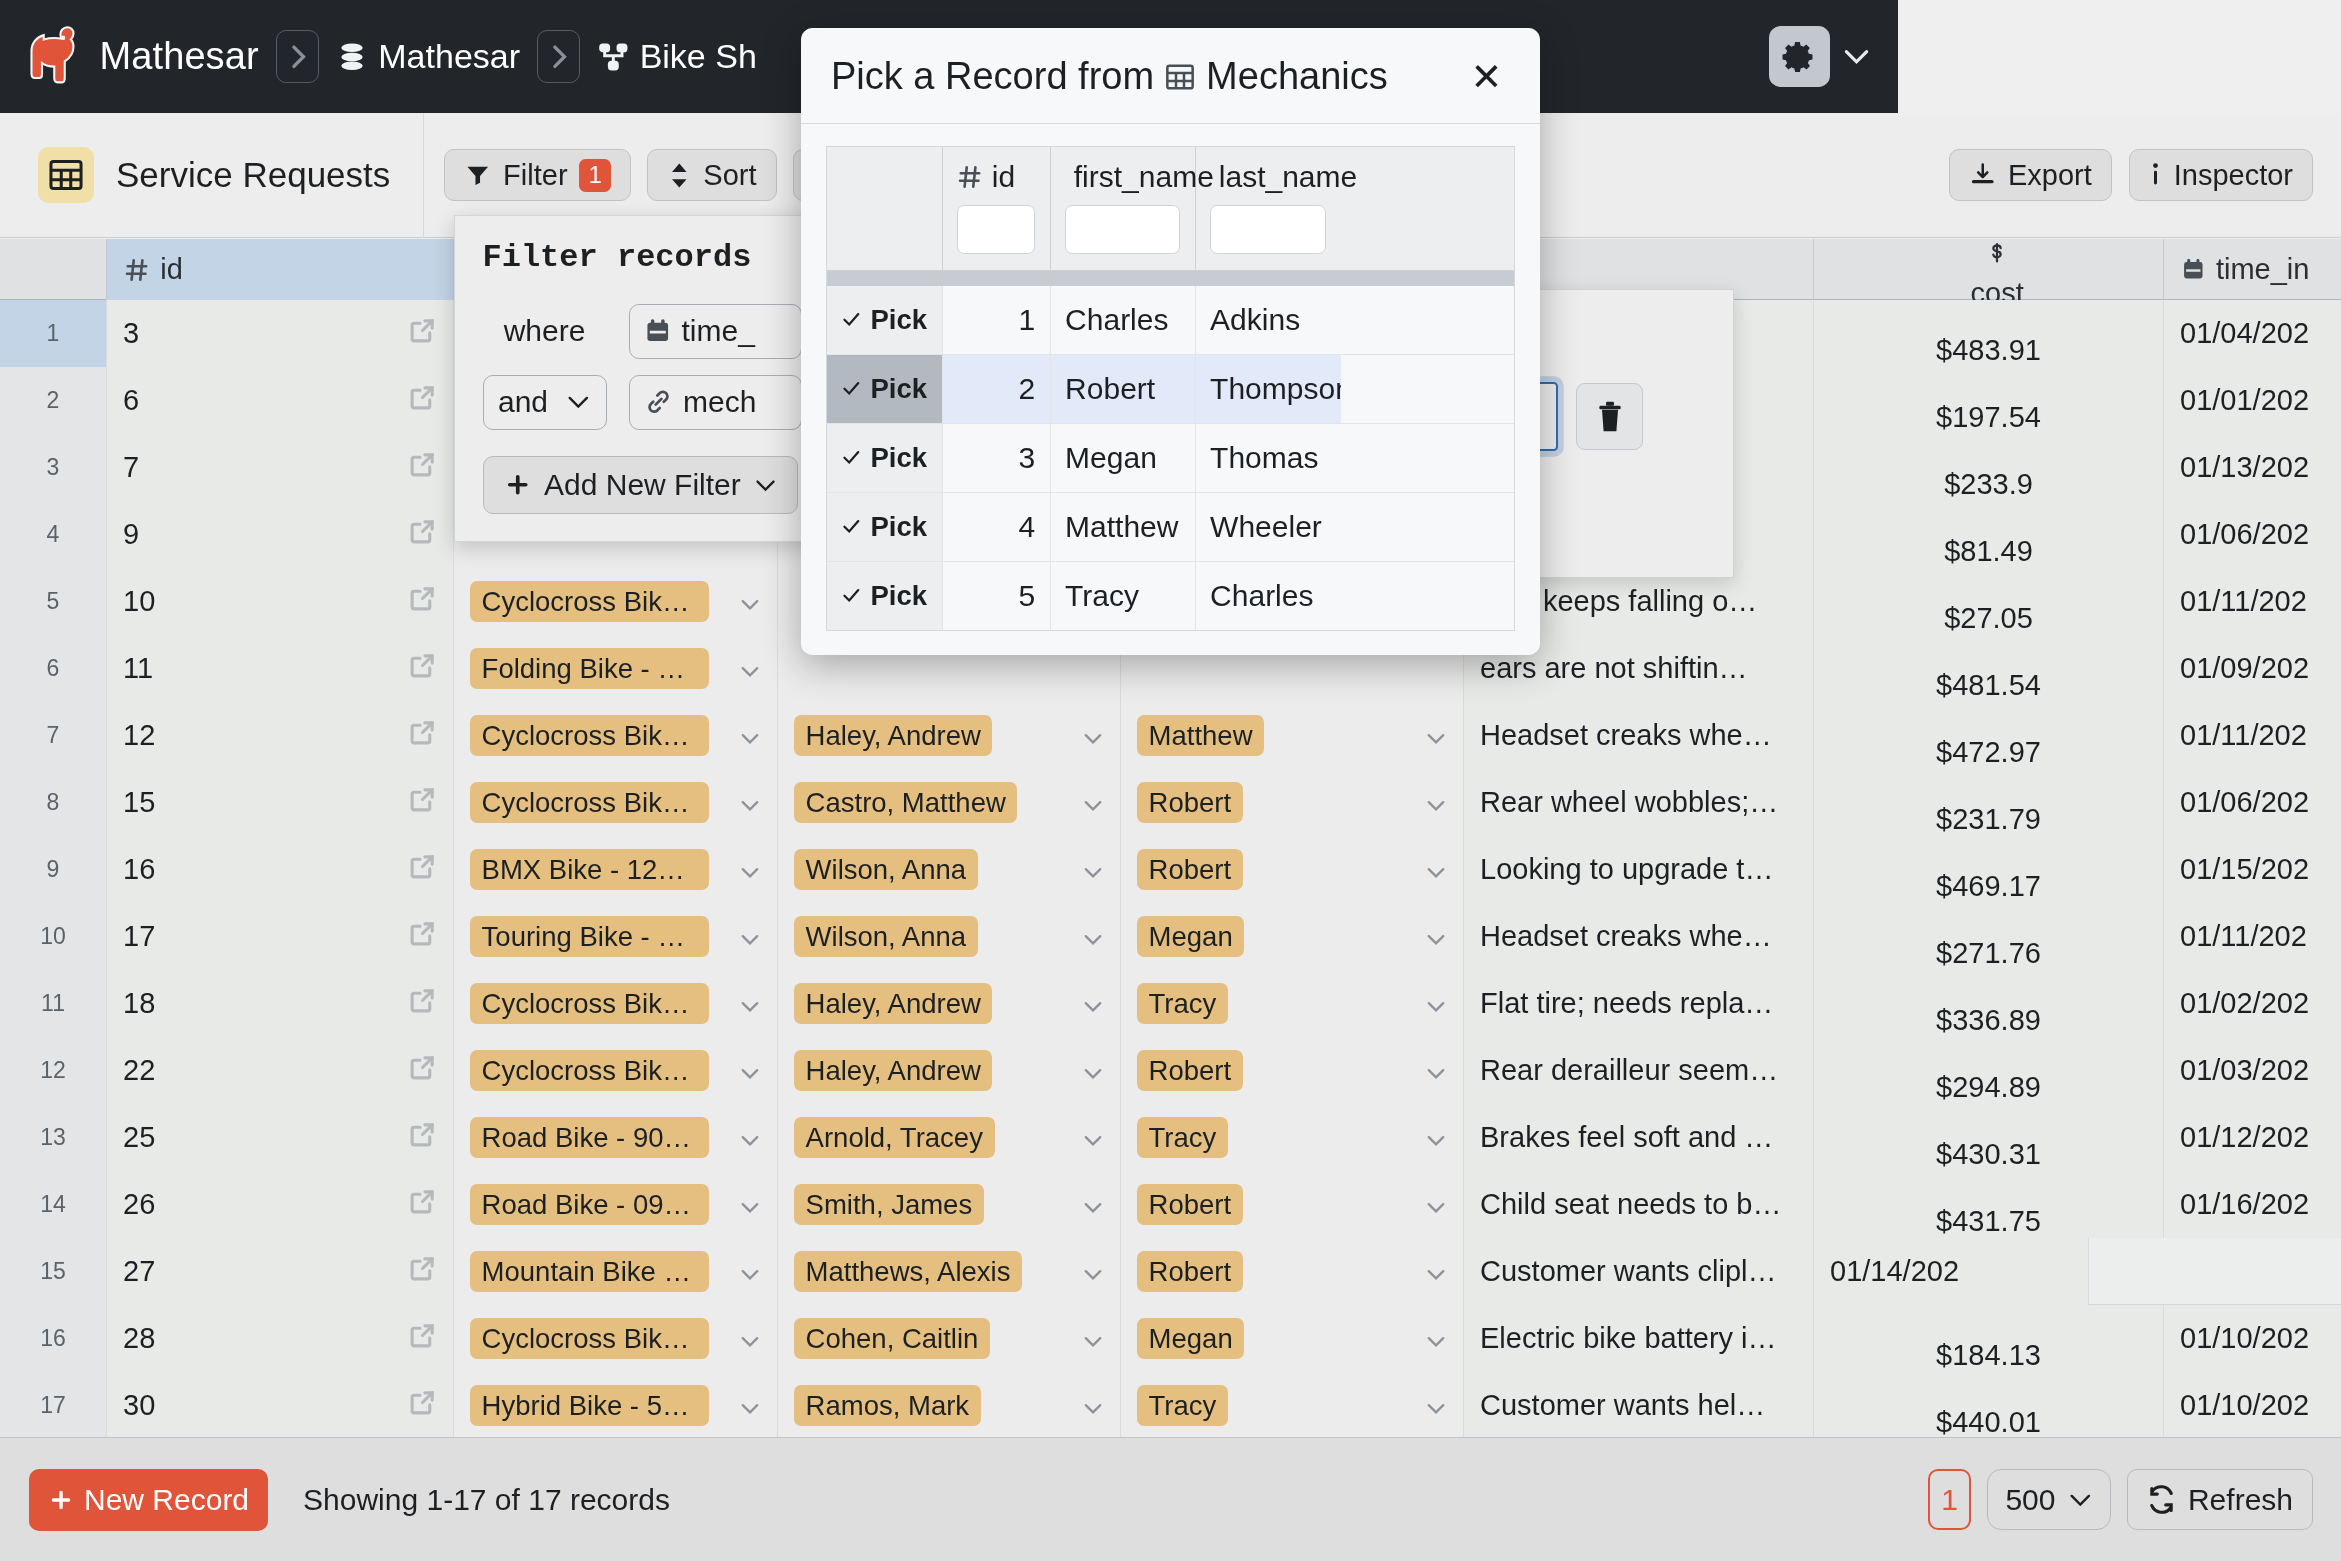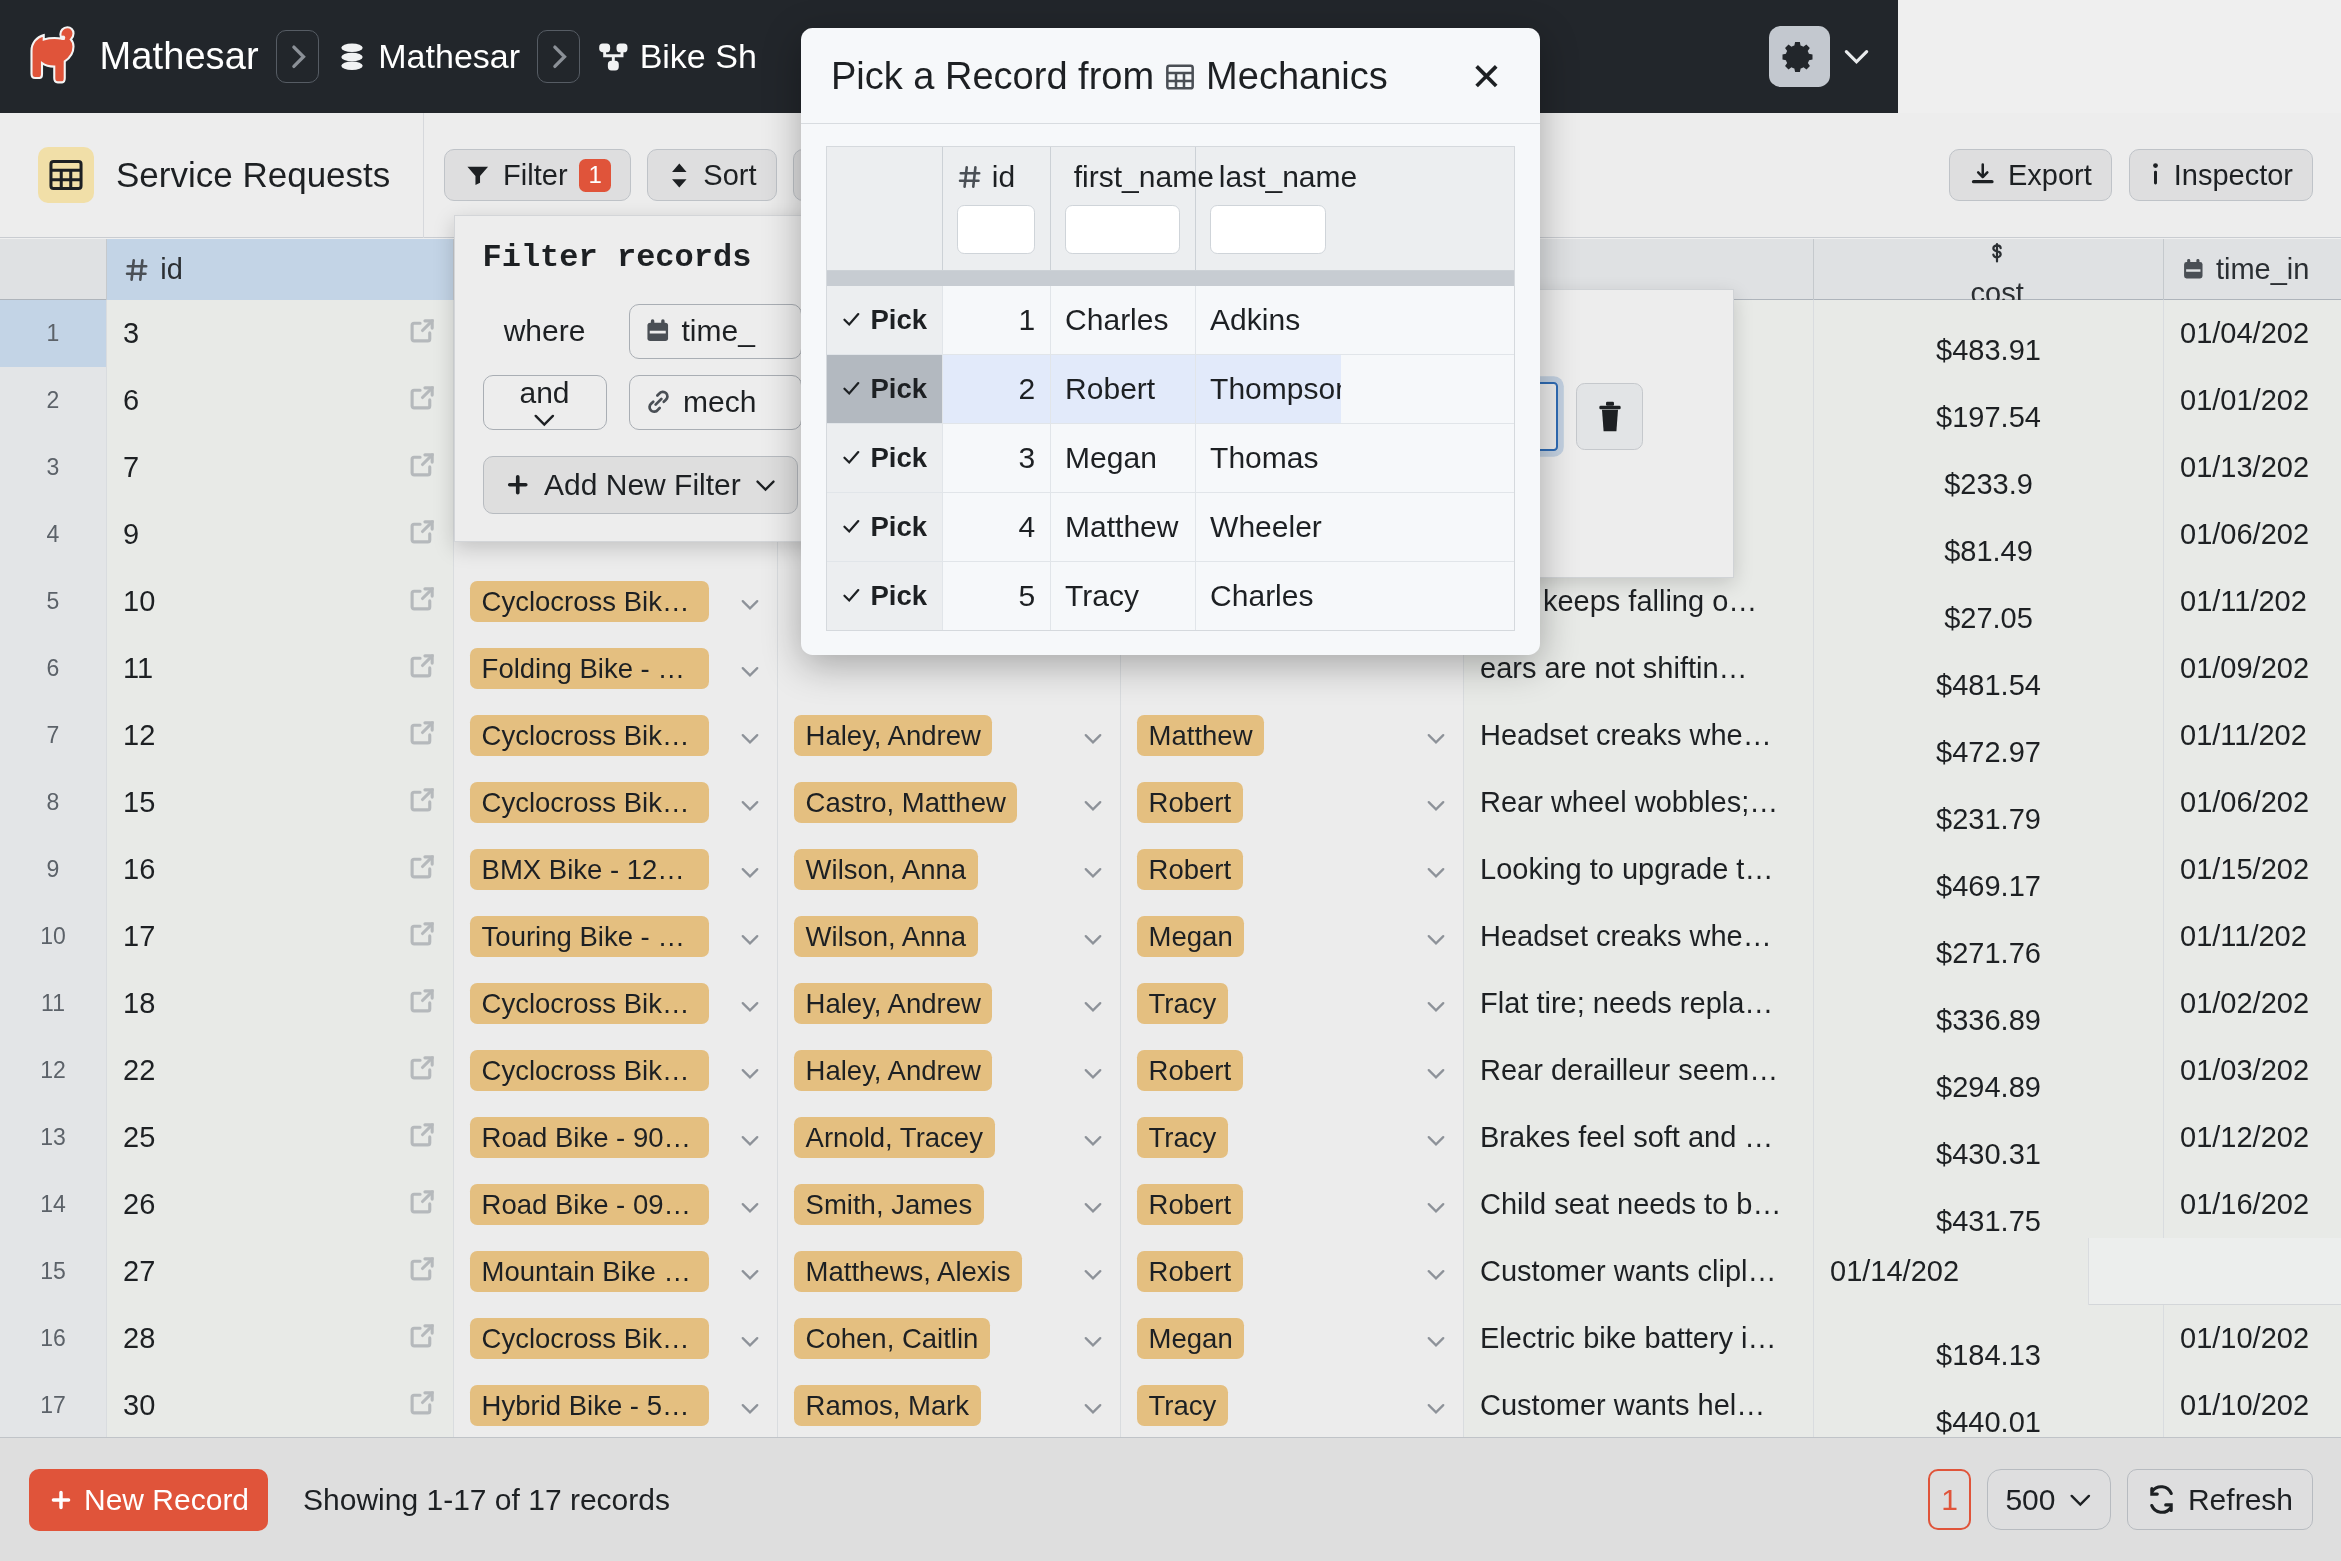--- a/index.html
+++ b/index.html
@@ -168,21 +168,21 @@
     box-shadow: 0 5.8px 20px rgba(0,0,0,.18);
     padding: 23px 27.5px; z-index: 8;
   }
   .fp-title { font-size: 32px; font-weight: bold; color: #1d2023; margin-bottom: 27.5px; font-family: Liberation Mono, monospace; }
   .fp-row { display: flex; align-items: center; gap: 22px; margin-bottom: 16px; }
   .fp-where { font-size: 30px; color: #1d2023; width: 142px; text-align: center; }
   .fp-select {
     background: #ededed; border: 1.4px solid #a9aeb4; border-radius: 10px;
     height: 55px; width: 142px; padding: 0 14.5px;
     display: flex; align-items: center; justify-content: space-between;
-    font-size: 30px; color: #1d2023; flex-direction: column;
+    font-size: 30px; color: #1d2023;
   }
   .fp-field {
     background: #ededed; border: 1.4px solid #a9aeb4; border-radius: 10px;
     height: 55px; padding: 0 14.5px; display: flex; align-items: center; gap: 10px;
     font-size: 30px; color: #1d2023; white-space: nowrap; overflow: hidden;
     min-width: 173px;
   }
   .fp-add {
     margin-top: 10px;
     background: #dedede; border: 1.4px solid #b7bbc0; border-radius: 10px;

